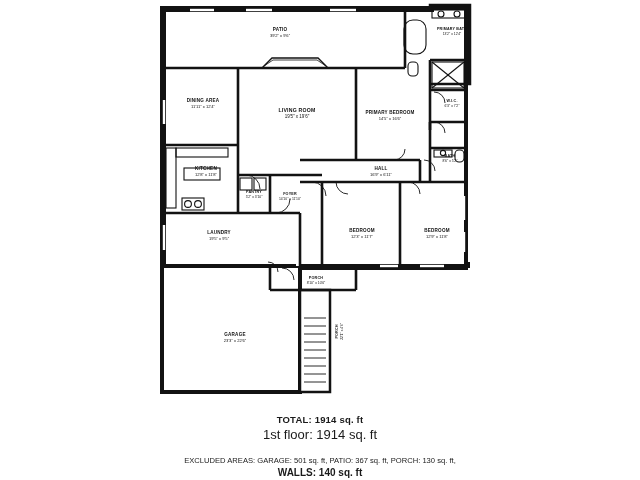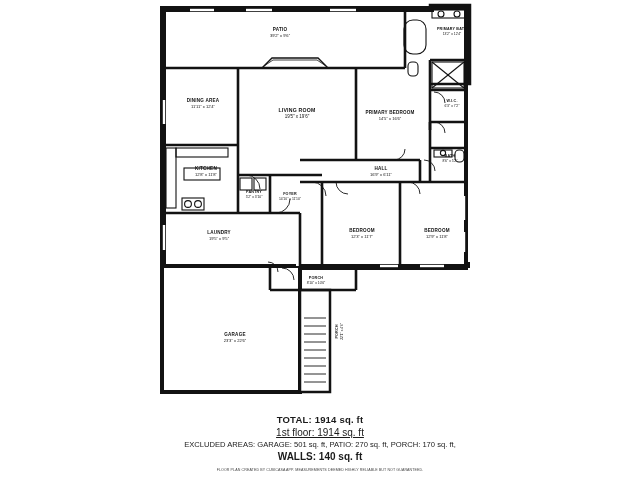--- a/index.html
+++ b/index.html
@@ -56,23 +56,22 @@
     width: 640px;
     text-align: center;
   }
   .footer .total {
     font-size: 9.5px;
     font-weight: bold;
     letter-spacing: 0.2px;
     margin-bottom: 2px;
   }
   .footer .floor {
-    font-size: 10px;
-    margin-bottom: 2px;
-    text-decoration: underline;
+    font-size: 13px;
+    margin-bottom: 14px;
   }
   .footer .excluded {
     font-size: 7.6px;
     margin-bottom: 2px;
   }
   .footer .walls {
     font-size: 10px;
     font-weight: bold;
     margin-bottom: 6px;
   }
@@ -286,16 +285,16 @@
     </div>
     <div class="room-label tiny" style="left: 299px; top: 327px; width: 80px; transform: rotate(-90deg);">
       <span class="rname">PORCH</span>
       <span class="rdim">22'1" x 4'6"</span>
     </div>
   </div>
 
 <div class="footer">
   <div class="total">TOTAL: 1914 sq. ft</div>
   <div class="floor">1st floor: 1914 sq. ft</div>
-  <div class="excluded">EXCLUDED AREAS: GARAGE: 501 sq. ft, PATIO: 270 sq. ft, PORCH: 170 sq. ft,</div>
+  <div class="excluded">EXCLUDED AREAS: GARAGE: 501 sq. ft, PATIO: 367 sq. ft, PORCH: 130 sq. ft,</div>
   <div class="walls">WALLS: 140 sq. ft</div>
   <div class="disclaimer">FLOOR PLAN CREATED BY CUBICASA APP. MEASUREMENTS DEEMED HIGHLY RELIABLE BUT NOT GUARANTEED.</div>
 </div>
 
 </body></html>

